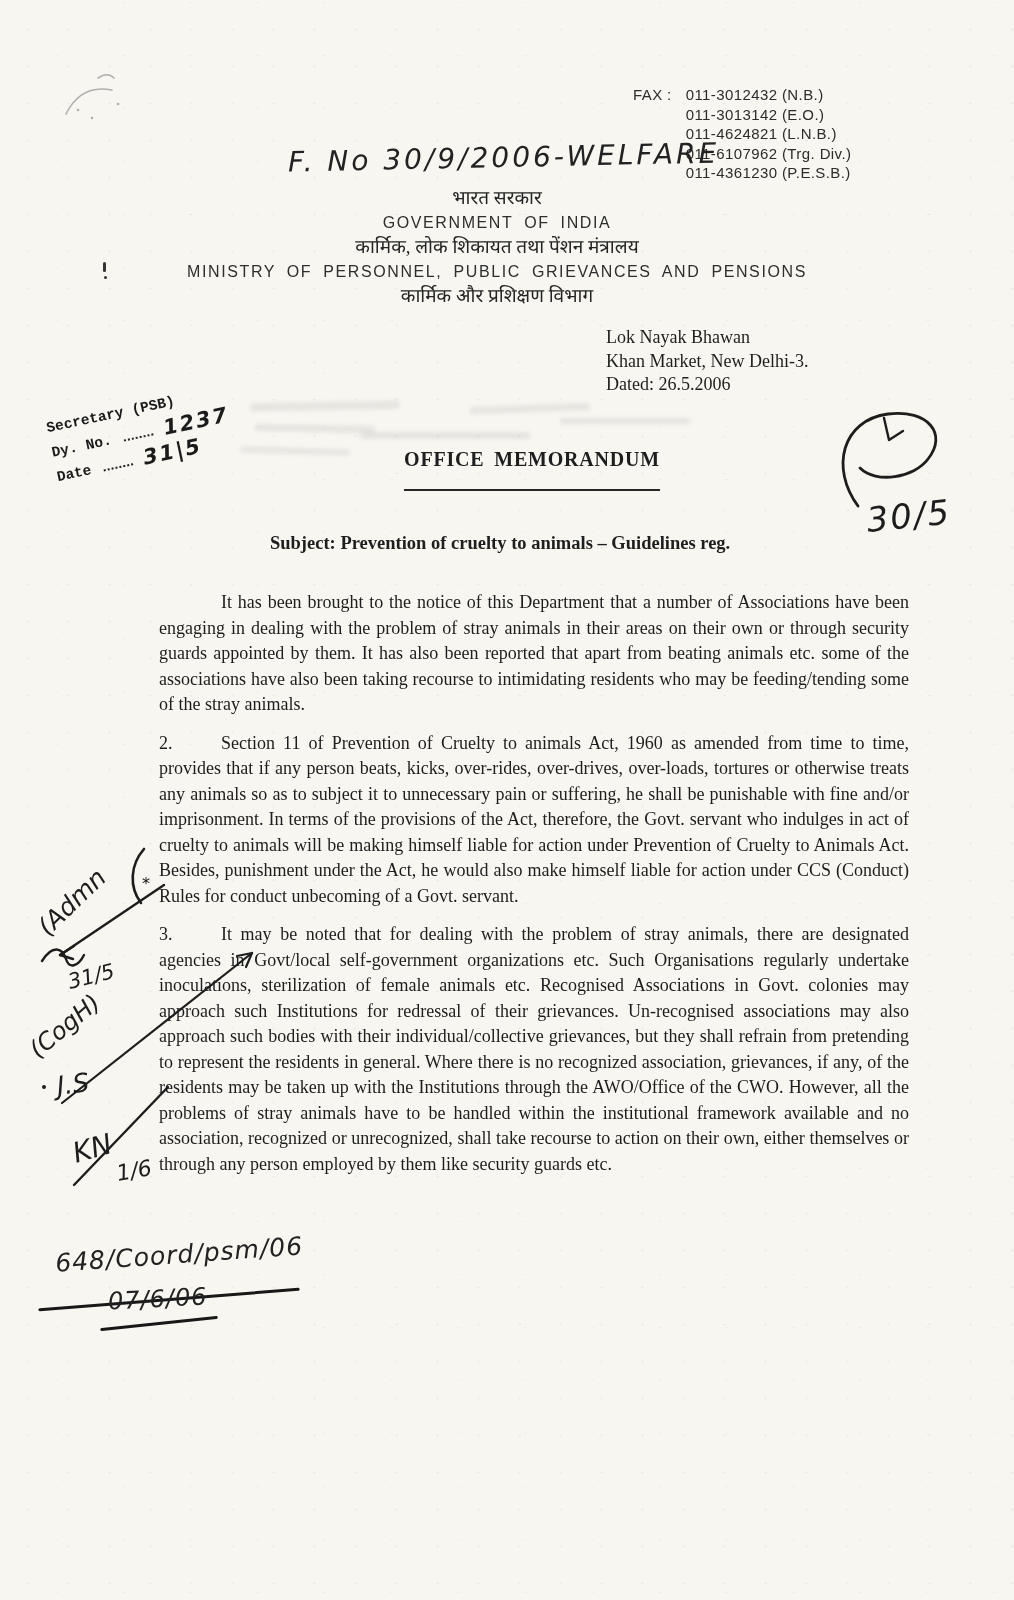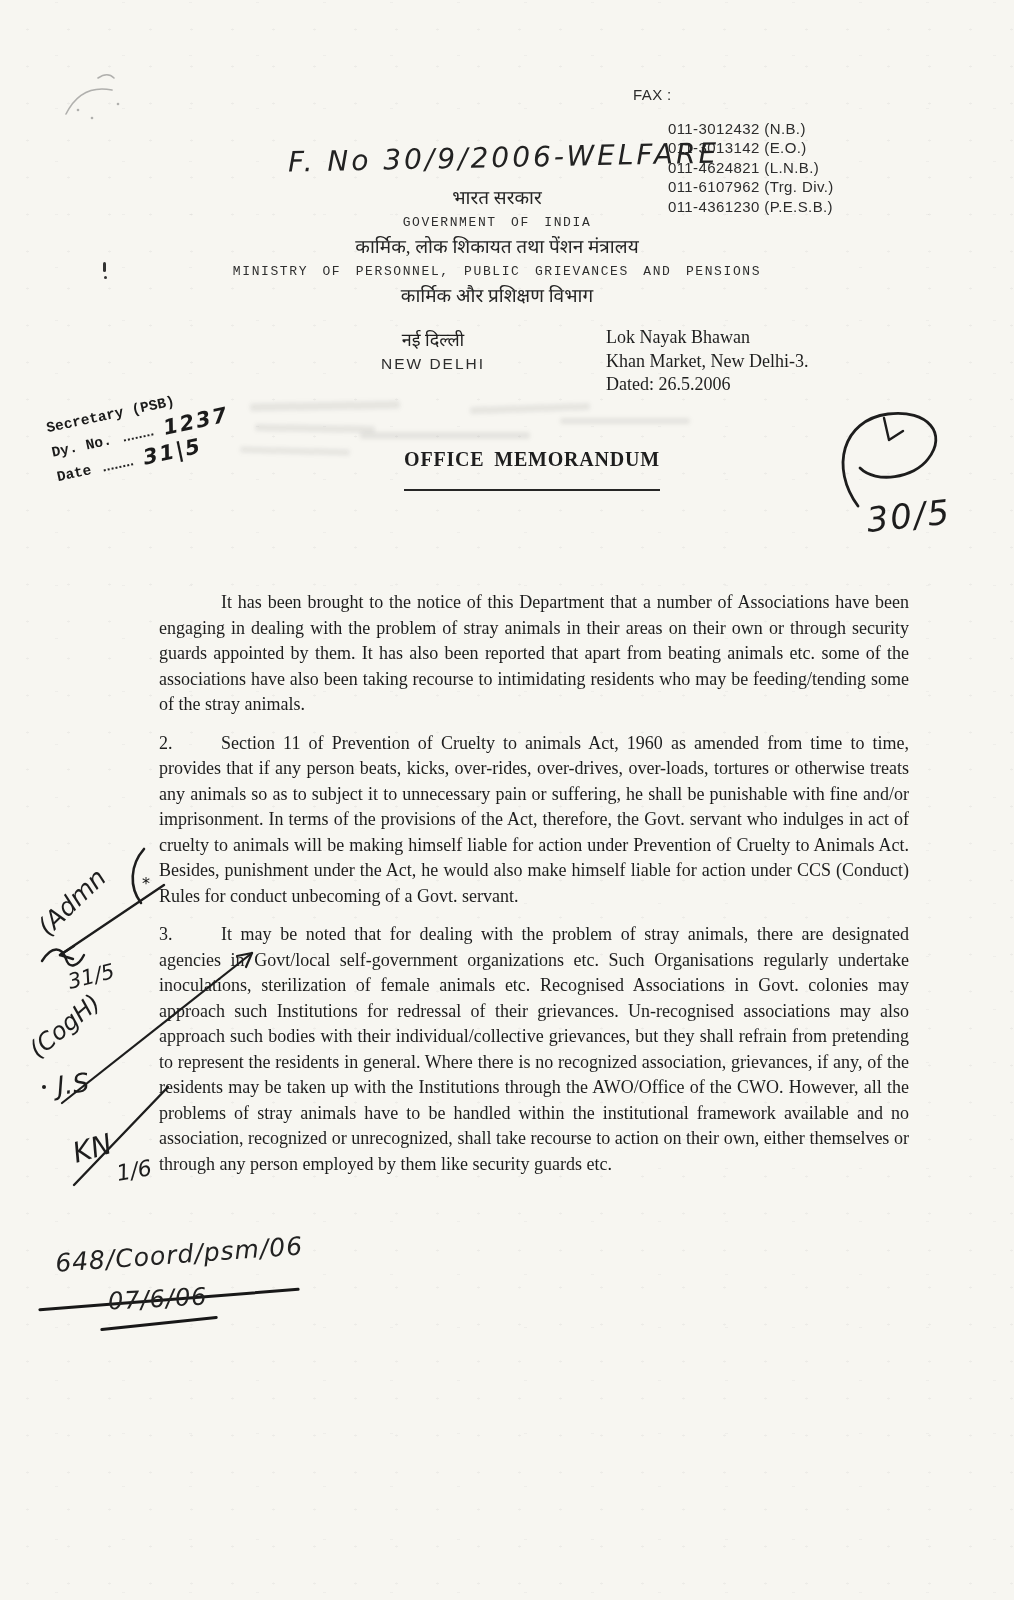--- a/index.html
+++ b/index.html
@@ -13,33 +13,33 @@
     background-position:7px 11px, 23px 29px;
     overflow:hidden;
     font-family:"Liberation Serif", serif;
     color:#1e1e1e;
   }
   .abs{position:absolute;}
 
   
   .fax{left:633px; top:85px; display:flex; gap:14px;
        font-family:"Liberation Sans", sans-serif; font-size:15px; color:#2c2c2c;
-       letter-spacing:0.4px;flex-direction:column;}
-  .fax-lines div{line-height:19.5px;margin-left:35px;}
+       letter-spacing:0.4px;}
+  .fax-lines div{line-height:19.5px;}
   .fax-label{line-height:19.5px;}
 
   
   .hw{font-family:"DejaVu Sans", sans-serif; font-style:italic; color:#222;}
   .hw-fileno{left:288px; top:141px; font-size:28px; letter-spacing:3px;
              transform:rotate(-1.2deg); white-space:nowrap;}
 
   
   .hdr{left:97px; top:186px; width:800px; text-align:center;}
   .hdr .hi{font-size:19px; line-height:24px; color:#242424;}
-  .hdr .en{font-family:Liberation Mono, monospace; font-size:13px; line-height:25px;
+  .hdr .en{font-family:Liberation Sans, sans-serif; font-size:16px; line-height:25px;
            letter-spacing:1.6px; word-spacing:5px; color:#2e2e2e;}
 
   .city{left:318px; top:329px; width:230px; text-align:center;}
   .city .hi{font-size:18px; line-height:23px;}
   .city .en{font-family:"Liberation Sans", sans-serif; font-size:15.5px; line-height:24px;
             letter-spacing:2px; color:#2e2e2e;}
 
   .addr{left:606px; top:326px; width:300px; font-size:18px; line-height:23.5px;}
 
   
@@ -115,24 +115,20 @@
   <div class="abs hw hw-fileno">F. No 30/9/2006-WELFARE</div>
 
   <div class="abs hdr">
     <div class="hi">भारत सरकार</div>
     <div class="en">GOVERNMENT OF INDIA</div>
     <div class="hi">कार्मिक, लोक शिकायत तथा पेंशन मंत्रालय</div>
     <div class="en">MINISTRY OF PERSONNEL, PUBLIC GRIEVANCES AND PENSIONS</div>
     <div class="hi">कार्मिक और प्रशिक्षण विभाग</div>
   </div>
 
-  <div class="abs city">
-    <div class="hi">नई दिल्ली</div>
-    <div class="en">NEW DELHI</div>
-  </div>
 
   <div class="abs addr">
     <div>Lok Nayak Bhawan</div>
     <div>Khan Market, New Delhi-3.</div>
     <div>Dated: 26.5.2006</div>
   </div>
 
   <div class="abs stamp">
     <div>Secretary (PSB)</div>
     <div>
@@ -157,20 +153,21 @@
   <div class="abs om-title">
     <span>OFFICE MEMORANDUM</span>
   </div>
 
   <svg class="abs sig-svg" width="165" height="140" viewBox="0 0 165 140">
     <path class="ink" stroke-width="2.8" d="M 30 102 C 2 64 14 16 60 10 C 100 5 120 30 100 55 C 86 74 48 80 32 64"></path>
     <path class="ink" stroke-width="2.4" d="M 56 14 L 61 36 L 75 27"></path>
     <text class="ink-text" transform="translate(40,128) rotate(-6)" font-size="34" letter-spacing="2">30/5</text>
   </svg>
 
+  <div class="abs subject">Subject: Prevention of cruelty to animals – Guidelines reg.</div>
 
   <div class="abs bodytxt">
     <p class="first">It has been brought to the notice of this Department that a number of Associations have been engaging in dealing with the problem of stray animals in their areas on their own or through security guards appointed by them.  It has also been reported that apart from beating animals etc. some of the associations have also been taking recourse to intimidating residents who may be feeding/tending some of the stray animals.</p>
     <p><span class="pnum">2.</span><span>Section 11 of Prevention of Cruelty to animals Act, 1960 as amended from time to time, provides that if any person beats, kicks, over-rides, over-drives, over-loads, tortures or otherwise treats any animals so as to subject it to unnecessary pain or suffering, he shall be punishable with fine and/or imprisonment.  In terms of the provisions of the Act, therefore, the Govt. servant who indulges in act of cruelty to animals will be making himself liable for action under Prevention of Cruelty to Animals Act.  Besides, punishment under the Act, he would also make himself liable for action under CCS (Conduct) Rules for conduct unbecoming of a Govt. servant.</span></p>
     <p><span class="pnum">3.</span><span>It may be noted that for dealing with the problem of stray animals, there are designated agencies in Govt/local self-government organizations etc.  Such Organisations regularly undertake inoculations, sterilization of female animals etc.  Recognised Associations in Govt. colonies may approach such Institutions for redressal of their grievances.  Un-recognised associations may also approach such bodies with their individual/collective grievances, but they shall refrain from pretending to represent the residents in general.  Where there is no recognized association, grievances, if any, of the residents may be taken up with the Institutions through the AWO/Office of the CWO.  However, all the problems of stray animals have to be handled within the institutional framework available and no association, recognized or unrecognized, shall take recourse to action on their own, either themselves or through any  person employed by them like security guards etc.</span></p>
   </div>
 
   <div class="abs asterisk hw">*</div>
 
   <svg class="abs margin-svg" width="300" height="420" viewBox="0 0 300 420">

